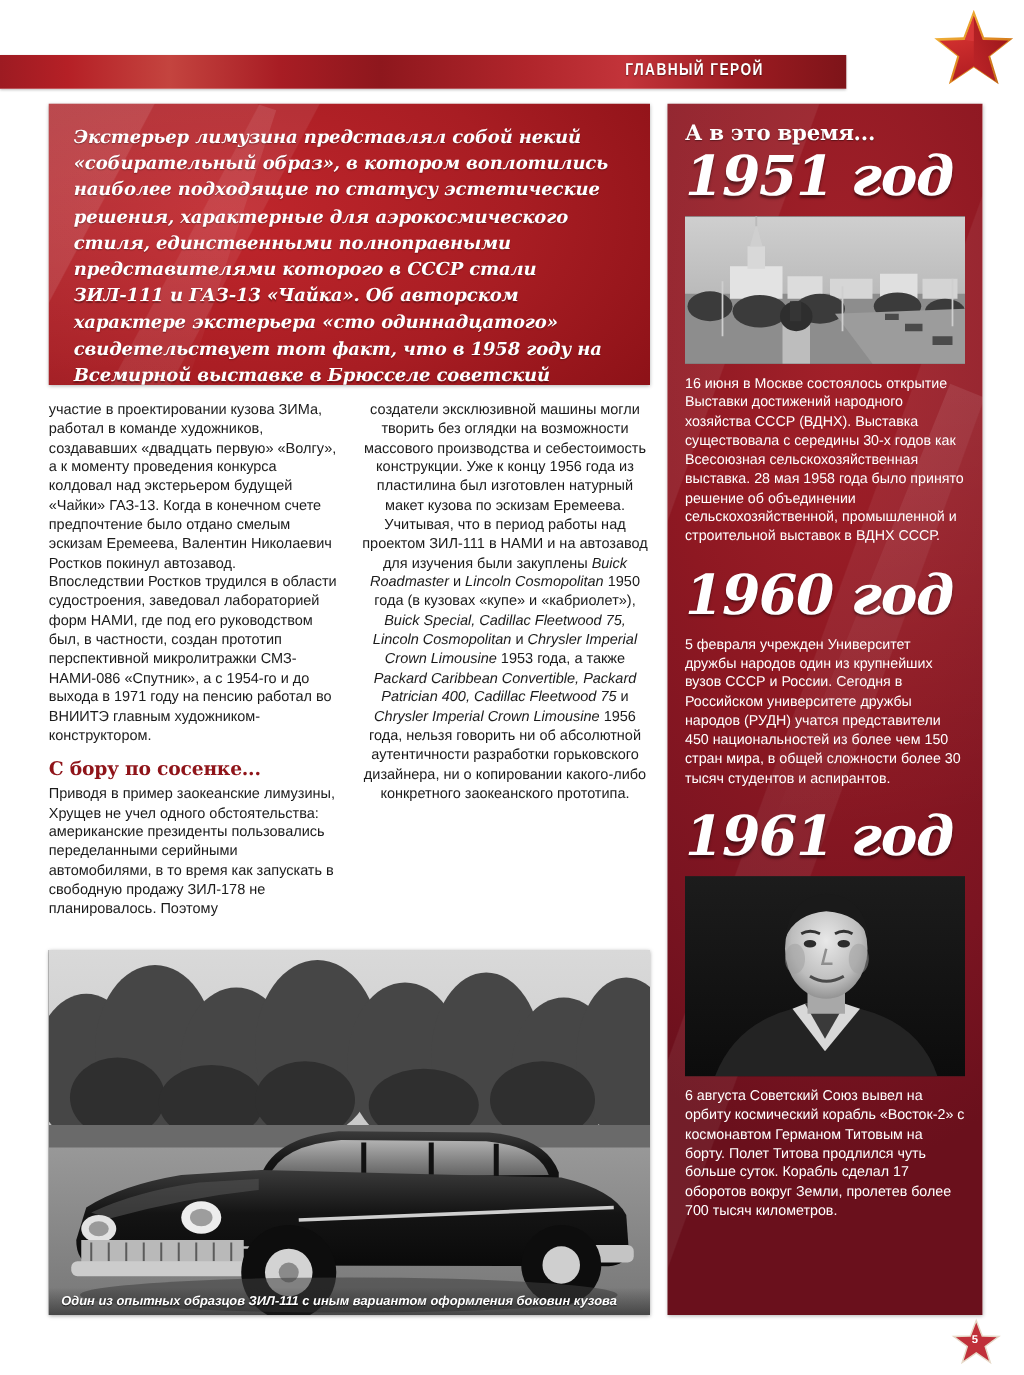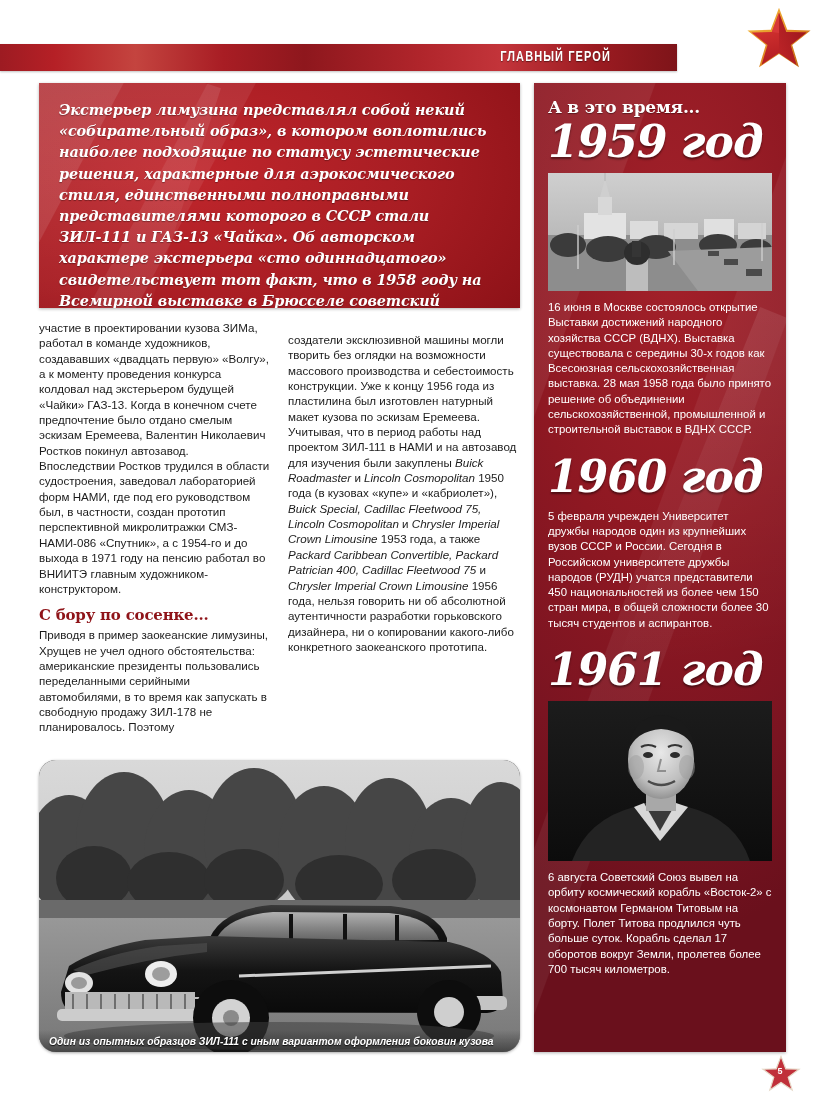--- a/index.html
+++ b/index.html
@@ -45,33 +45,32 @@
     font-weight:bold;font-style:italic;
     font-size:14.4px;line-height:21.2px;
     letter-spacing:-0.1px;
     text-shadow:0 1px 1px rgba(0,0,0,.35);
   }
   
   .col{position:absolute;font-size:11.6px;line-height:15.35px;color:#1b1b1b;}
   .col p{margin:0 0 0 0;}
   .col p + p{margin-top:0;}
   .col-left{left:39px;top:320px;width:232px;}
-  .col-mid{left:288px;top:332px;width:232px;}
+  .col-mid{left:288px;top:320px;width:232px;text-align:center;}
   .subhead{
     color:#8f1419;font-size:15px;line-height:19px;font-weight:bold;
     font-family:"DejaVu Serif", serif;
     margin:10px 0 2px 0;letter-spacing:-0.2px;
   }
   em{font-style:italic;}
   
   .photo-main{
     position:absolute;left:39px;top:760px;width:481px;height:292px;
     overflow:hidden;background:#2a2a2a;
     box-shadow:0 1px 3px rgba(0,0,0,.35);
-    border-radius:17px;
   }
   .photo-caption{
     position:absolute;left:0;bottom:0;width:481px;height:22px;
     color:#ffffff;font-size:10.3px;font-style:italic;font-weight:bold;
     font-family:"Liberation Sans", sans-serif;
     display:flex;align-items:center;padding-left:10px;box-sizing:border-box;
     background:linear-gradient(180deg, rgba(40,40,40,.0), rgba(30,30,30,.55));
     text-shadow:0 1px 1px rgba(0,0,0,.8);
   }
   
@@ -246,21 +245,21 @@
       <ellipse cx="240" cy="276" rx="215" ry="14" fill="#3e3e3e" opacity="0.55"></ellipse>
     </g>
   </svg>
   <div class="photo-caption">Один из опытных образцов ЗИЛ-111 с иным вариантом оформления боковин кузова</div>
 </div>
 
 <div class="sidebar">
   <div class="sb-inner">
     <div class="sb-kicker">А в это время...</div>
 
-    <div class="sb-year">1959 год</div>
+    <div class="sb-year">1951 год</div>
     <svg class="sb-photo" viewBox="0 0 224 118" preserveAspectRatio="none">
       <defs>
         <linearGradient id="sky2" x1="0" y1="0" x2="0" y2="1">
           <stop offset="0%" stop-color="#cfcfcf"></stop>
             <stop offset="100%" stop-color="#a8a8a8"></stop>
         </linearGradient>
       </defs>
       <rect width="224" height="118" fill="url(#sky2)"></rect>
       <rect y="62" width="224" height="56" fill="#8d8d8d"></rect>
 

